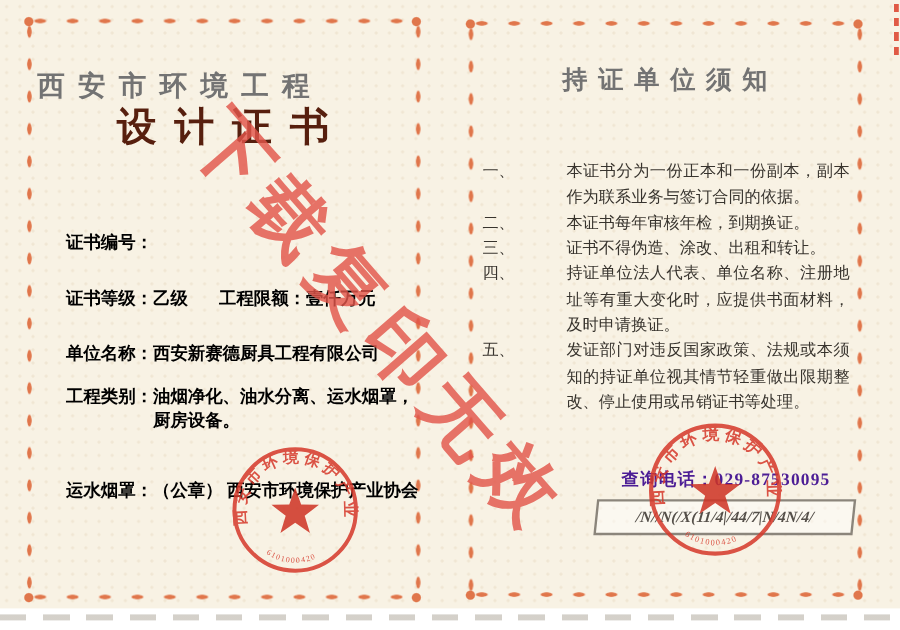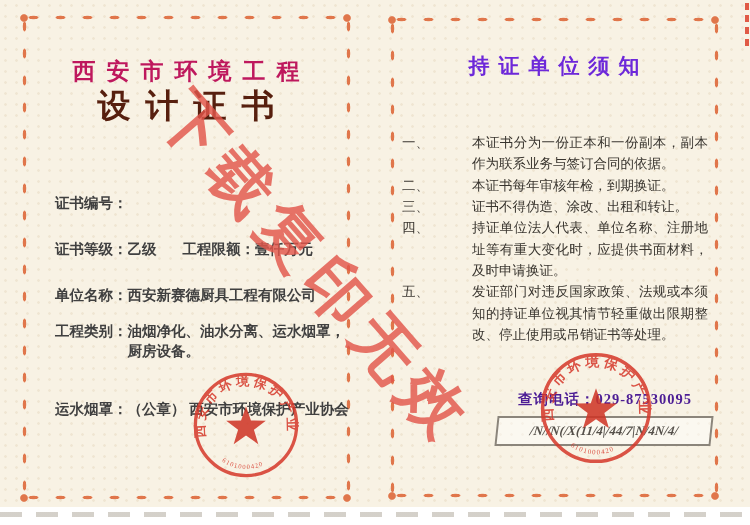--- a/index.html
+++ b/index.html
@@ -18,40 +18,40 @@
   .frame{position:absolute;}
   .h-chain{position:absolute;height:9px;
     background-image:radial-gradient(ellipse 8px 3px at 50% 50%, #e0764b 52%, rgba(228,121,78,.38) 62%, transparent 72%);
     background-size:27px 9px;background-repeat:repeat-x;}
   .v-chain{position:absolute;width:9px;
     background-image:radial-gradient(ellipse 3px 8px at 50% 50%, #e0764b 52%, rgba(228,121,78,.38) 62%, transparent 72%);
     background-size:9px 27px;background-repeat:repeat-y;}
   .corner{position:absolute;width:14px;height:14px;
     background-image:radial-gradient(ellipse 6px 6px at 50% 50%, #e0764b 55%, transparent 72%);}
   
-  .lp-title1{position:absolute;left:20px;top:56px;width:332px;text-align:center;
-    font-size:23px;font-weight:bold;letter-spacing:11px;color:#be185d;text-indent:11px;}
+  .lp-title1{position:absolute;left:20px;top:56px;width:332px;
+    font-size:23px;font-weight:bold;letter-spacing:11px;color:#737373;text-indent:11px;}
   .lp-title2{position:absolute;left:20px;top:84px;width:332px;text-align:center;
     font-size:33px;font-weight:bold;letter-spacing:15px;color:#571f0e;text-indent:15px;}
   .lp-sub{position:absolute;left:20px;top:146px;width:332px;text-align:center;
     font-size:15px;color:#6b5c49;letter-spacing:2px;}
   .field{position:absolute;left:55px;width:295px;display:flex;
-    font-size:14.5px;font-weight:bold;color:#404040;line-height:1.35;}
+    font-size:14.5px;font-weight:bold;color:#000000;line-height:1.35;}
   .field .lab{flex:0 0 auto;white-space:nowrap;}
   .field .val{flex:1 1 auto;}
   .f-certno{top:194px;}
   .f-grade{top:240px;}
   .f-unit{top:286px;}
   .f-cat{top:322px;}
   .f-issuer{top:400px;}
   .f-valid{top:445px;}
   .gap{display:inline-block;width:26px;}
   
   .rp-title{position:absolute;left:388px;top:52px;width:332px;text-align:center;
-    font-size:21px;font-weight:bold;letter-spacing:9px;color:#6d28d9;text-indent:9px;}
+    font-size:21px;font-weight:bold;letter-spacing:9px;color:#737373;text-indent:9px;}
   .notices{position:absolute;left:402px;top:132px;width:306px;
     font-size:13.5px;color:#38342e;line-height:1.58;text-align:justify;}
   .notice{display:flex;}
   .notice .num{flex:0 0 30px;}
   .notice .txt{flex:1 1 auto;margin-left:40px;}
   .phone-line{position:absolute;left:518px;top:390px;font-size:14.5px;font-weight:bold;color:#4c1d95;letter-spacing:1px;}
   .addr-box{position:absolute;left:496px;top:416px;width:212px;height:26px;
     border:2px solid #8b857b;background:rgba(255,255,255,.45);
     display:flex;align-items:center;justify-content:center;
     font-size:13px;font-weight:bold;font-style:italic;color:#55504a;letter-spacing:0px;

